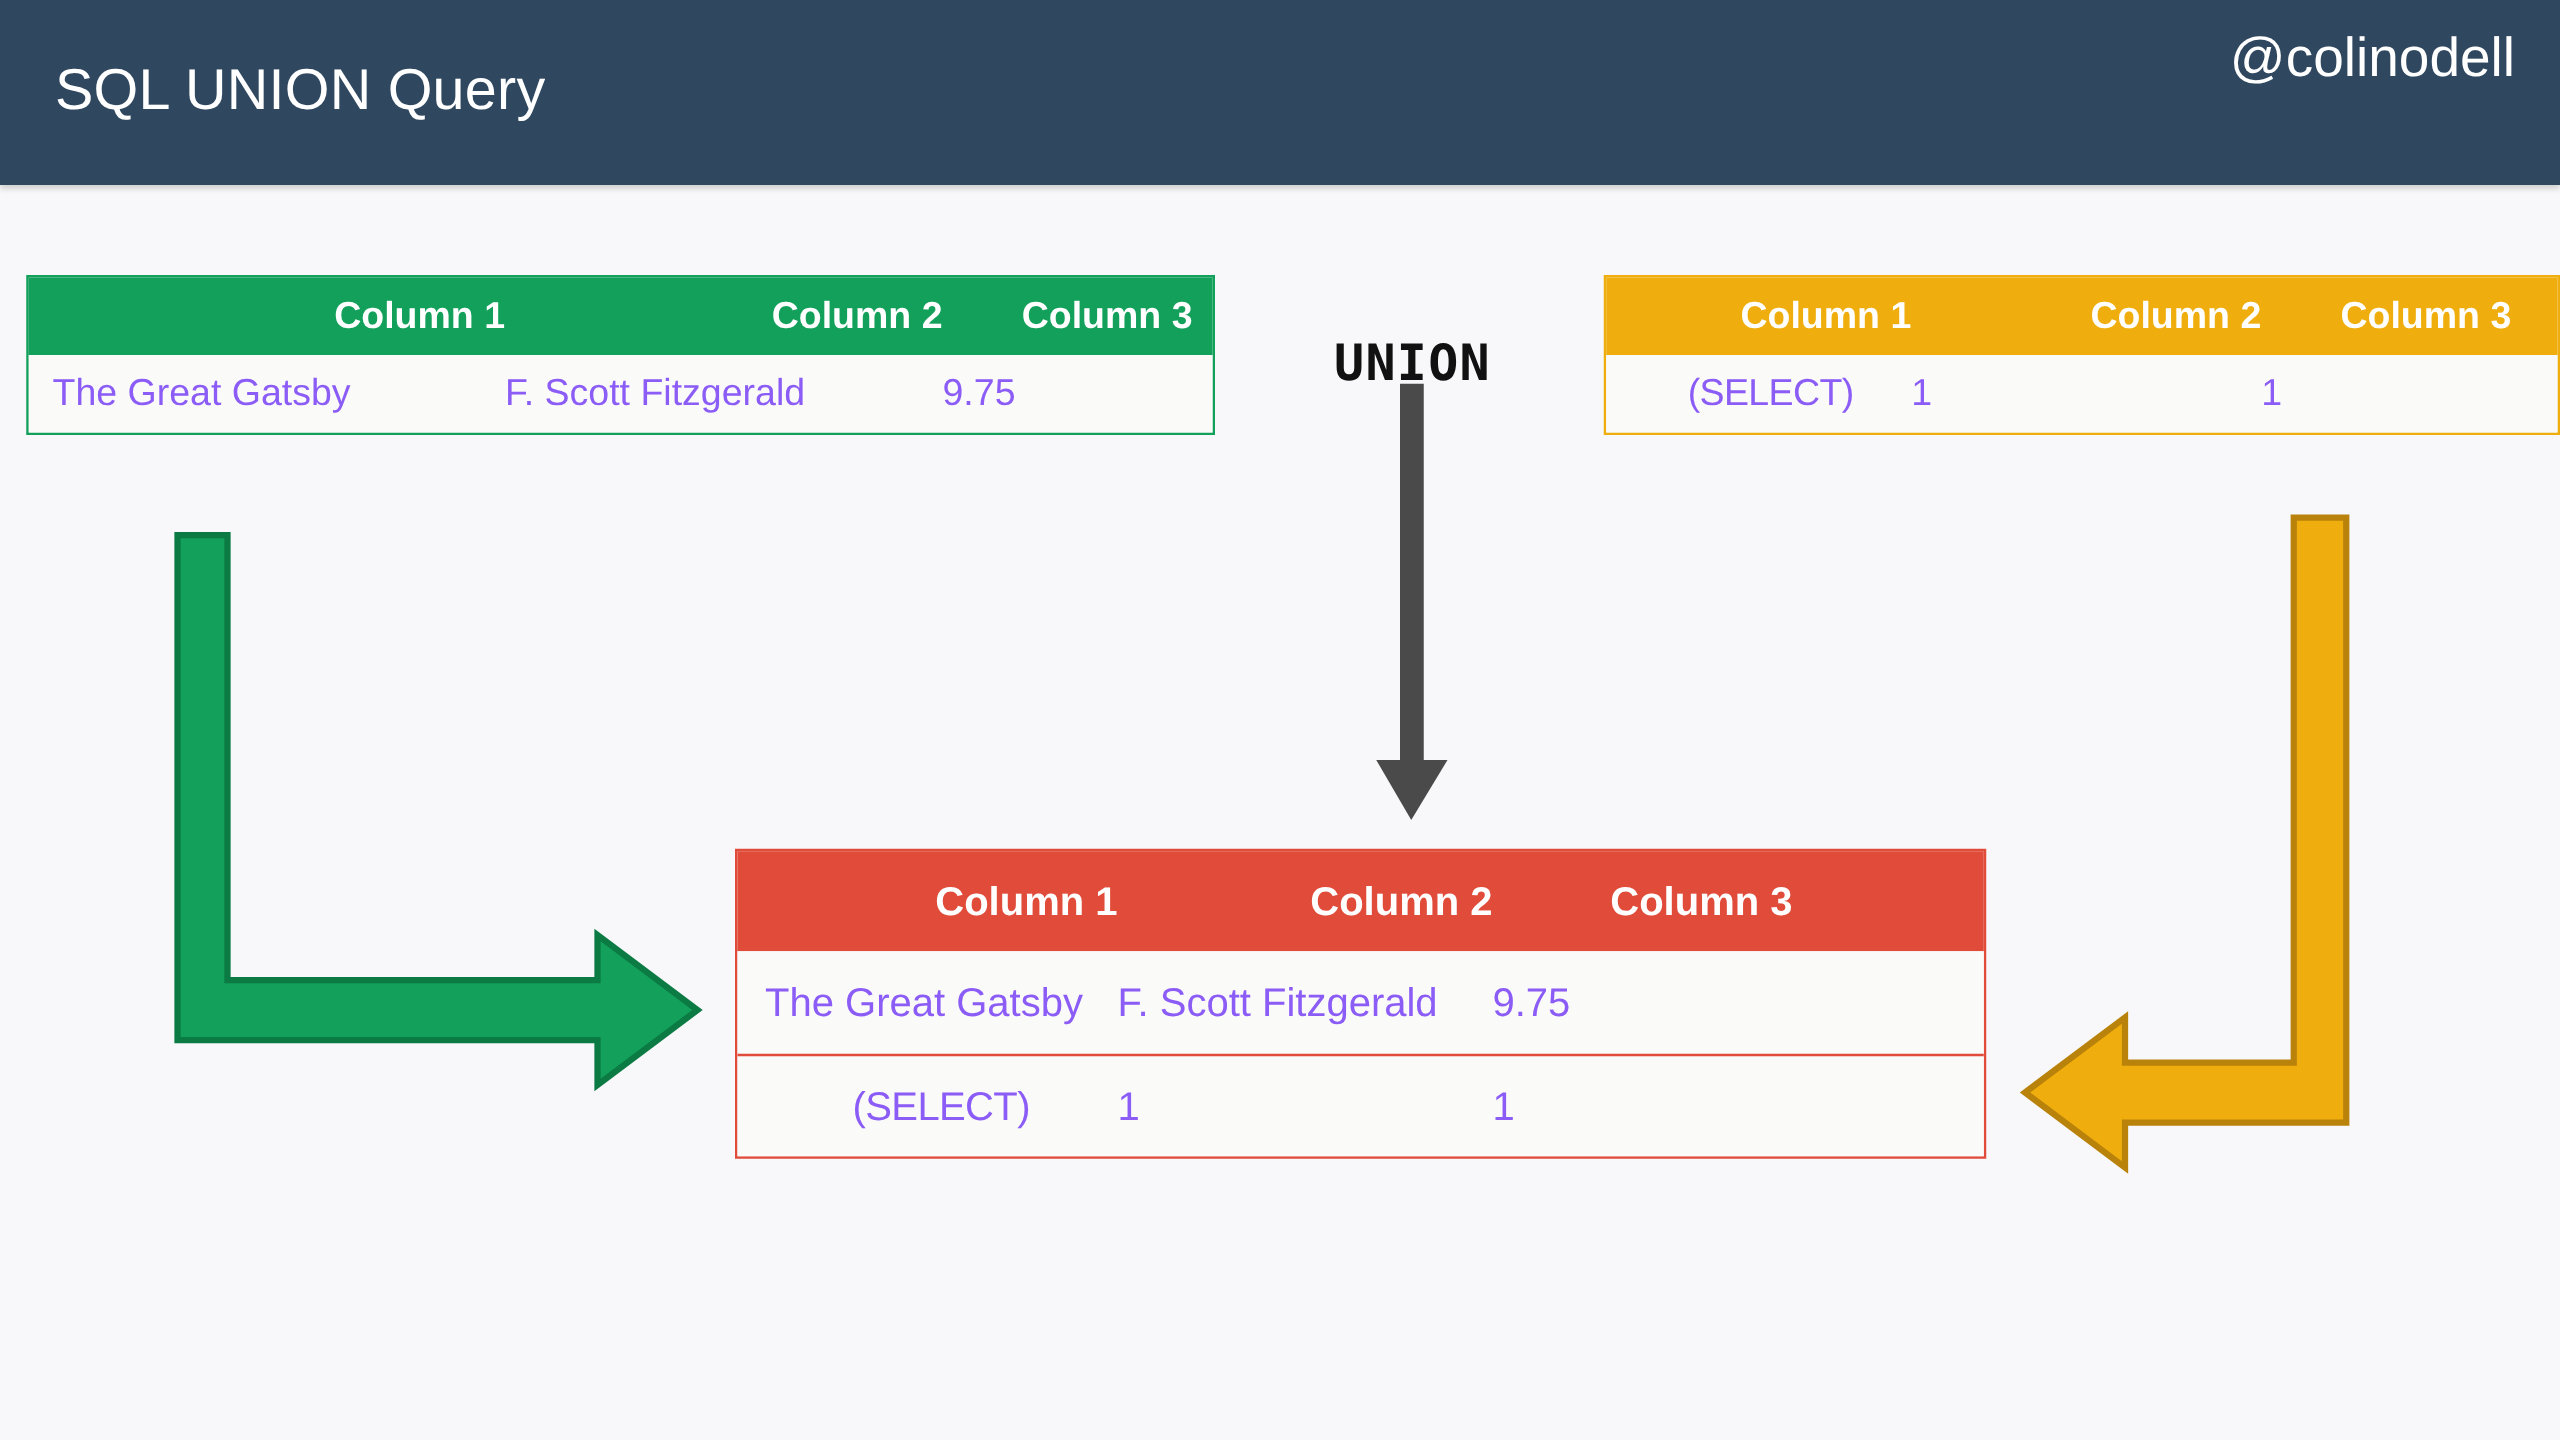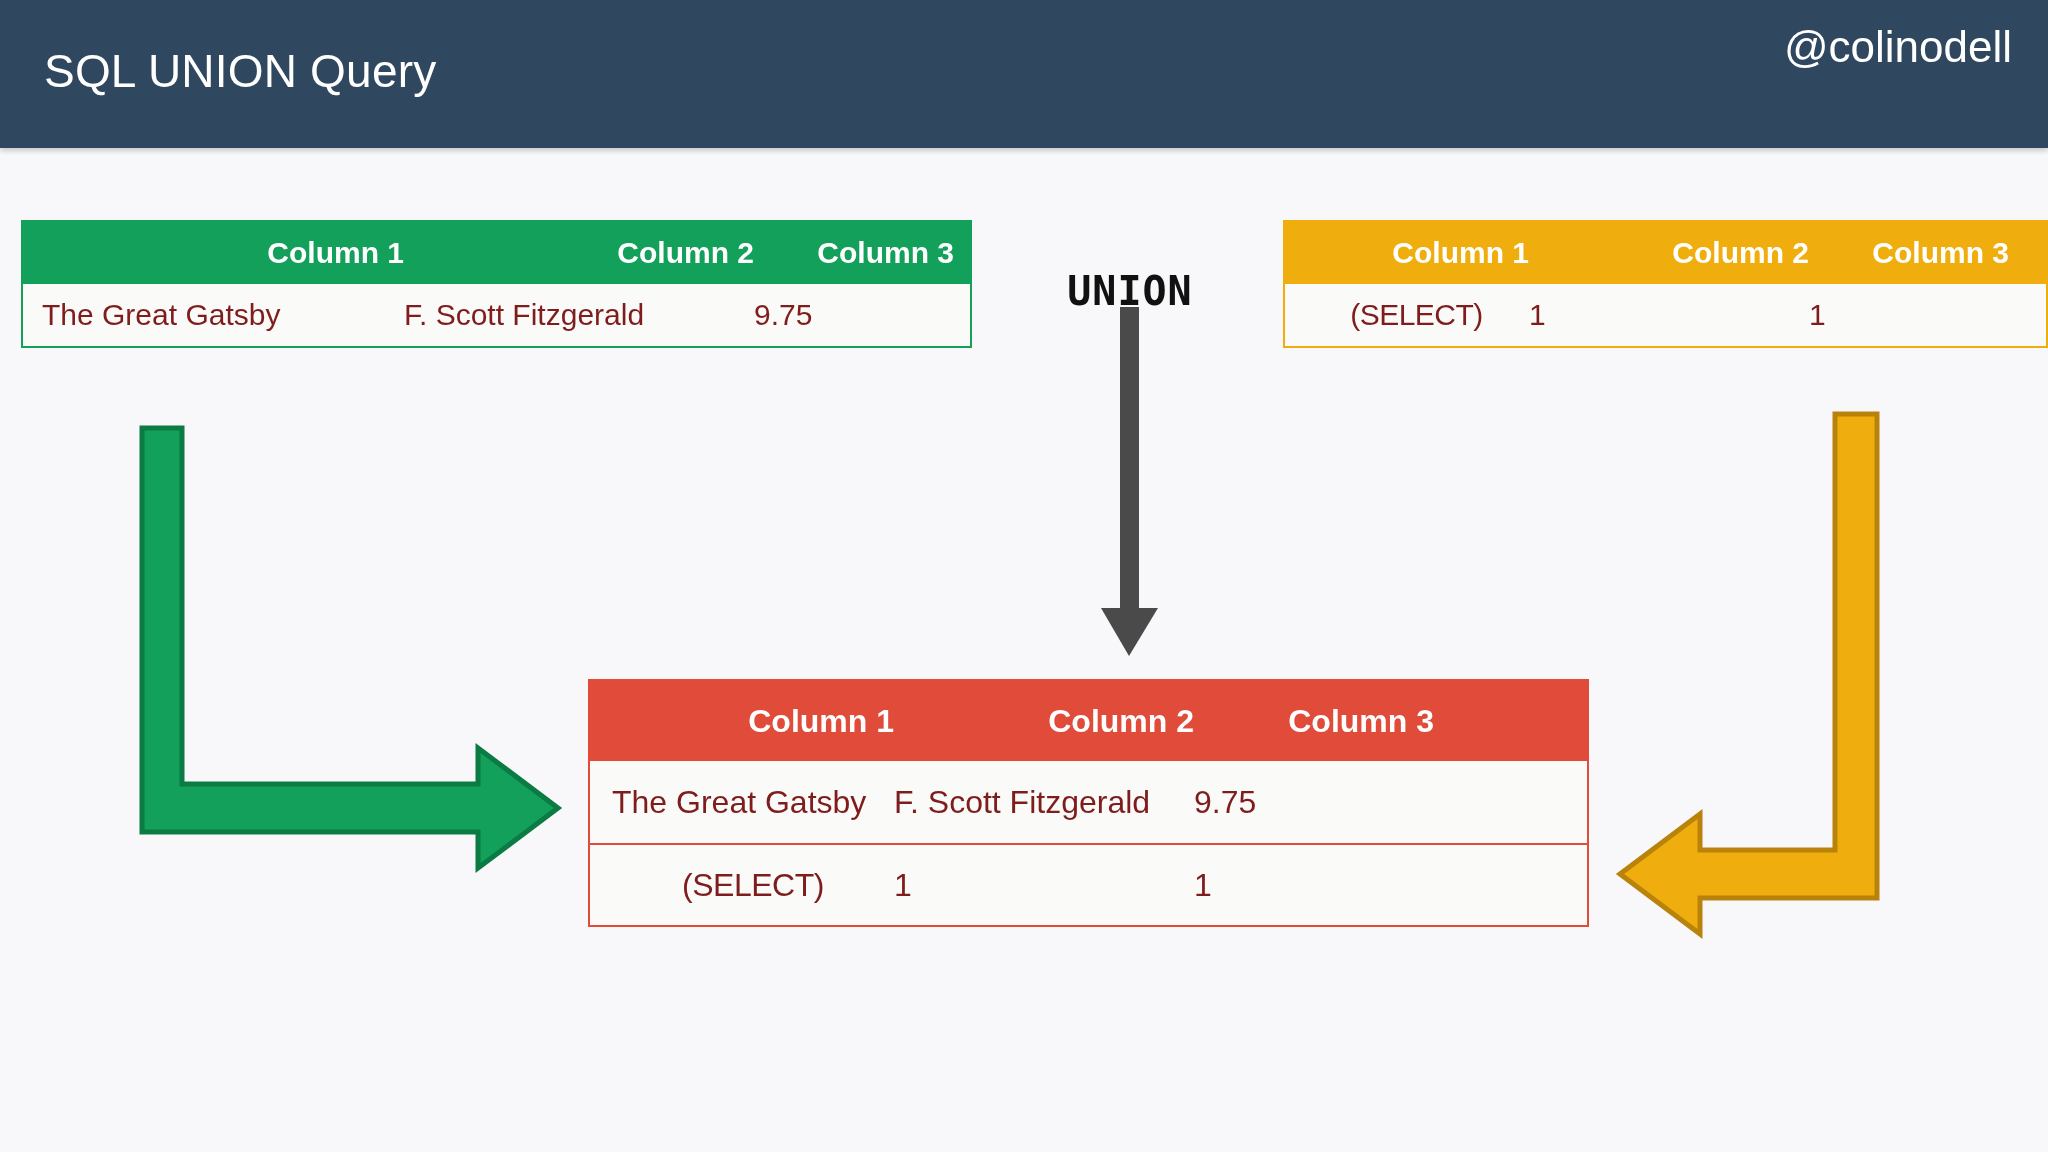--- a/index.html
+++ b/index.html
@@ -66,21 +66,21 @@
     overflow: hidden;
     text-align: right;
   }
   .tbl-row {
     display: flex;
     align-items: center;
     box-sizing: border-box;
     background: #fafaf9;
   }
   .tbl-row .cell {
-    color: #7f1d1d;
+    color: #8b5cf6;
     white-space: nowrap;
     overflow: hidden;
   }
   .mono {
     font-family: Liberation Sans, sans-serif;
     letter-spacing: -0.5px;
     text-align: center;
   }
 
   

